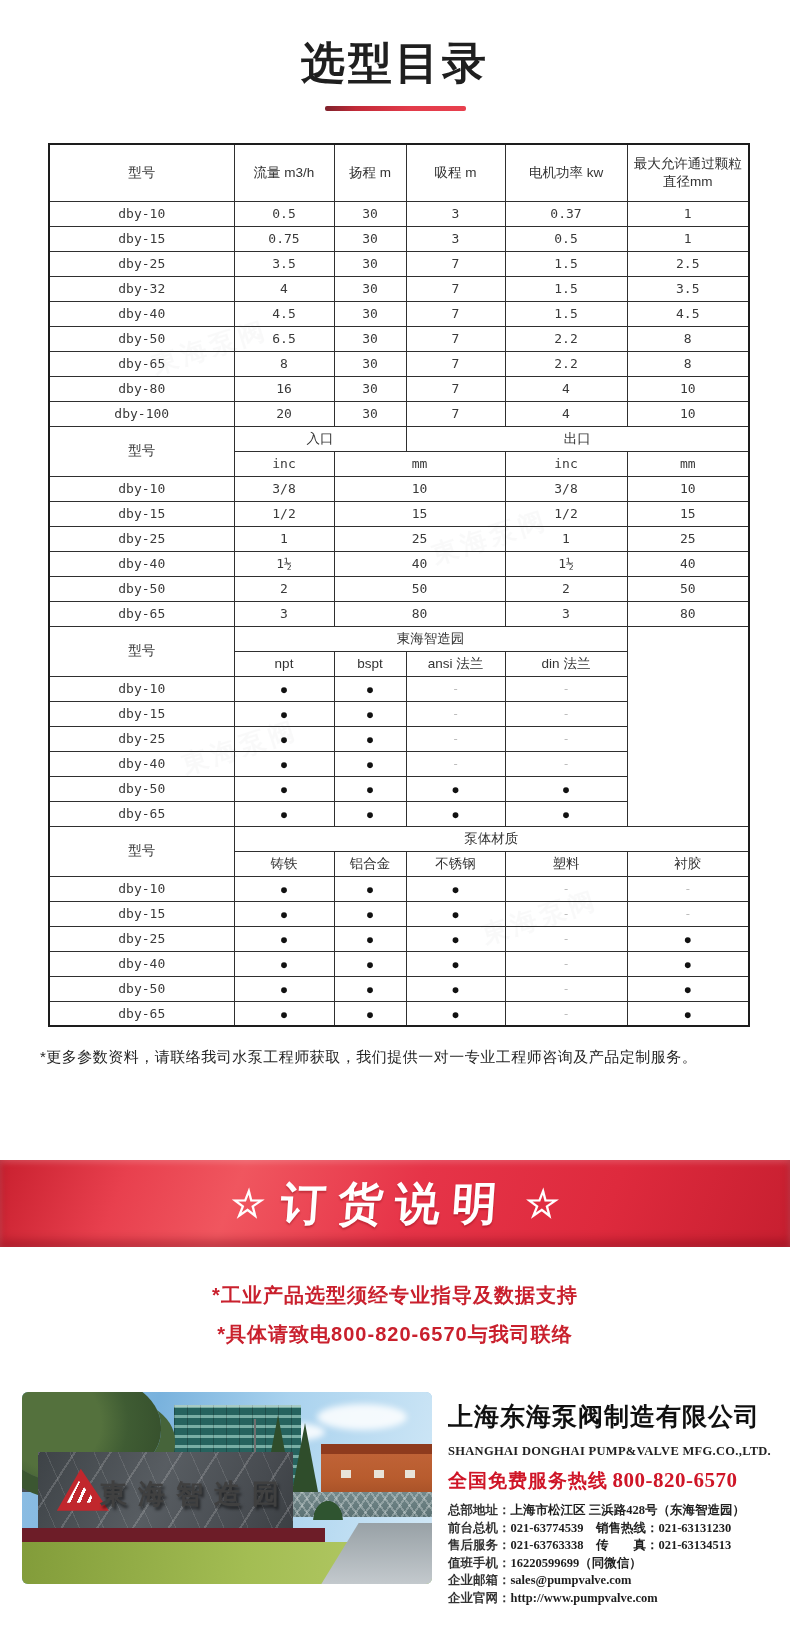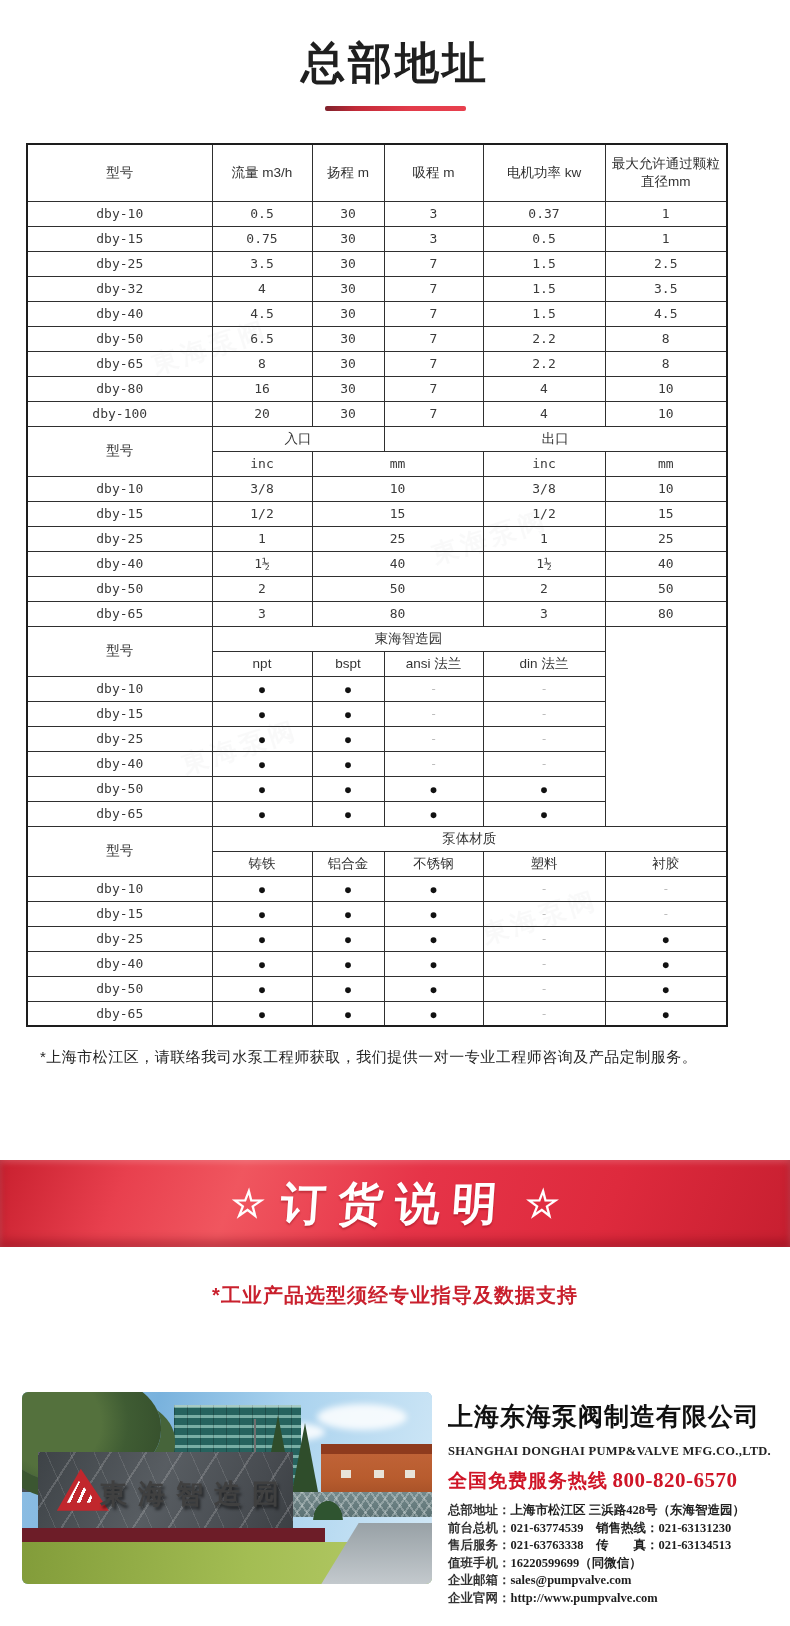--- a/index.html
+++ b/index.html
@@ -12,21 +12,21 @@
   .page-title { font-size:44px; font-weight:bold; color:#1f1f1f; letter-spacing:3px; }
   .title-underline { width:141px; height:5px; margin:13px auto 0;
      background:linear-gradient(90deg,#7e222c 0%,#c22a38 22%,#e23b4a 60%,#e8404e 100%);
      border-radius:2px; }
 
   
   .wm { position:absolute; color:#9aa0a6; opacity:.055; font-size:26px; font-weight:bold;
         transform:rotate(-18deg); letter-spacing:4px; pointer-events:none; }
 
   
-  table.spec { position:absolute; top:143px; left:26px; width:700px;
+  table.spec { position:absolute; top:143px; left:48px; width:700px;
      border-collapse:collapse; table-layout:fixed;
      font-family:"DejaVu Sans Mono", monospace; font-size:13px; color:#3a3a3a;
      border:2px solid #1d1d1d; }
   table.spec th, table.spec td { border:1px solid #2f2f2f; text-align:center; vertical-align:middle;
      font-weight:normal; padding:1px 2px; overflow:hidden; }
   table.spec tr { height:25px; }
   #tb-performance tr.head { height:57px; }
   table.spec th.cjk { font-family:"Liberation Sans", sans-serif; font-size:13.5px; color:#333; }
   td.blank { background:#fff; }
   span.dot { font-size:10px; color:#111; }
@@ -120,21 +120,21 @@
   .contact-line { font-family:"Liberation Serif", serif; font-size:12.5px; font-weight:bold;
      color:#1e1e1e; line-height:17.5px; white-space:nowrap; }
   .contact-line .lbl { color:#333; }
 </style>
 </head>
 <body>
 
 <div class="page">
 
   <div class="title-wrap">
-    <div class="page-title">总部地址</div>
+    <div class="page-title">选型目录</div>
     <div class="title-underline"></div>
   </div>
 
   <div class="wm" style="left:150px; top:330px;">東海泵阀</div>
   <div class="wm" style="left:430px; top:520px;">東海泵阀</div>
   <div class="wm" style="left:180px; top:730px;">東海泵阀</div>
   <div class="wm" style="left:480px; top:900px;">東海泵阀</div>
 
   <table class="spec">
     <colgroup>
@@ -393,32 +393,33 @@
           <td>dby-65</td>
           <td><span class="dot">●</span></td>
           <td><span class="dot">●</span></td>
           <td><span class="dot">●</span></td>
           <td><span class="dash">-</span></td>
           <td><span class="dot">●</span></td>
         </tr>
       </tbody>
   </table>
 
-  <p class="footnote">*上海市松江区，请联络我司水泵工程师获取，我们提供一对一专业工程师咨询及产品定制服务。</p>
+  <p class="footnote">*更多参数资料，请联络我司水泵工程师获取，我们提供一对一专业工程师咨询及产品定制服务。</p>
 
   <div class="banner">
     <div class="banner-inner">
       <span class="banner-star">☆</span>
       <span class="banner-title">订货说明</span>
       <span class="banner-star">☆</span>
     </div>
   </div>
 
   <div class="notes">
     <p>*工业产品选型须经专业指导及数据支持</p>
+    <p>*具体请致电800-820-6570与我司联络</p>
   </div>
 
   <div class="photo">
     <div class="sky"></div>
     <div class="cloud" style="right:6%; top:6%; width:90px; height:26px;"></div>
     <div class="cloud" style="right:26%; top:16%; width:60px; height:18px;"></div>
     <div class="bldg-left"></div>
     <div class="bldg-glass"></div>
     <div class="pole"></div>
     <div class="tree-left"></div>

